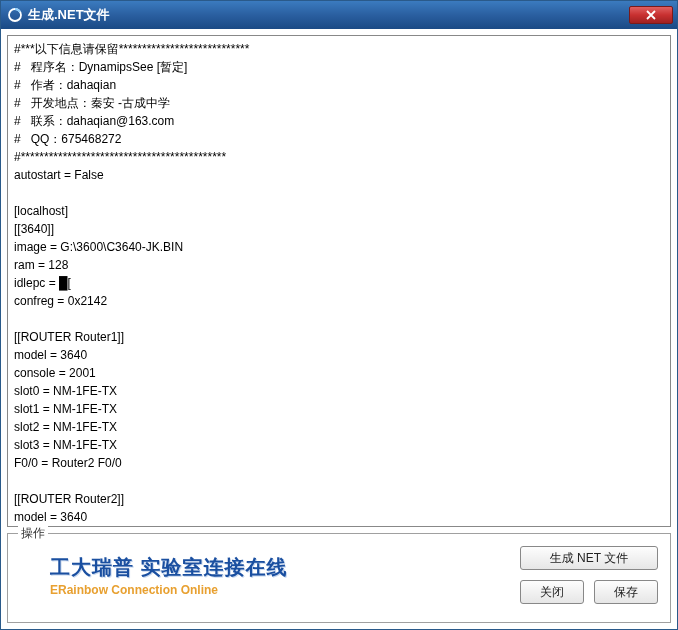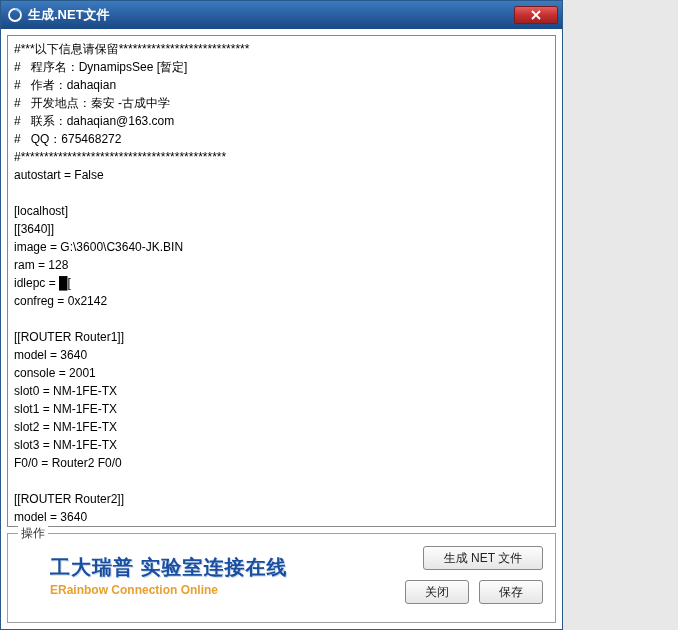--- a/index.html
+++ b/index.html
@@ -4,21 +4,21 @@
 <style>
 * { box-sizing: border-box; margin: 0; padding: 0; }
 body {
   font-family: "Microsoft YaHei", SimSun, Arial, sans-serif;
   background: #e8e8e8;
   width: 678px;
   height: 630px;
   overflow: hidden;
 }
 .window {
-  width: 563px;
+  width: 678px;
   height: 630px;
   border: 1px solid #2a5a8a;
   background: #0f172a;
   display: flex;
   flex-direction: column;
 }
 .titlebar {
   height: 28px;
   background: linear-gradient(to bottom, #3b7bbf 0%, #2a5fa0 50%, #1a4a85 100%);
   display: flex;
@@ -111,21 +111,20 @@
 .banner .en {
   font-size:12px;
   font-weight:bold;
   color:#e8a030;
   margin-top:2px;
 }
 .btn-col {
   display:flex;
   flex-direction:column;
   gap:10px;
-  align-items:flex-end;
 }
 .btn-row { display:flex; gap:10px; }
 button.win {
   min-width:64px;
   height:24px;
   padding:0 14px;
   font-size:12px;
   font-family:"Microsoft YaHei", SimSun, Arial;
   background:linear-gradient(to bottom,#fdfdfd,#e6e6e6);
   border:1px solid #888;

